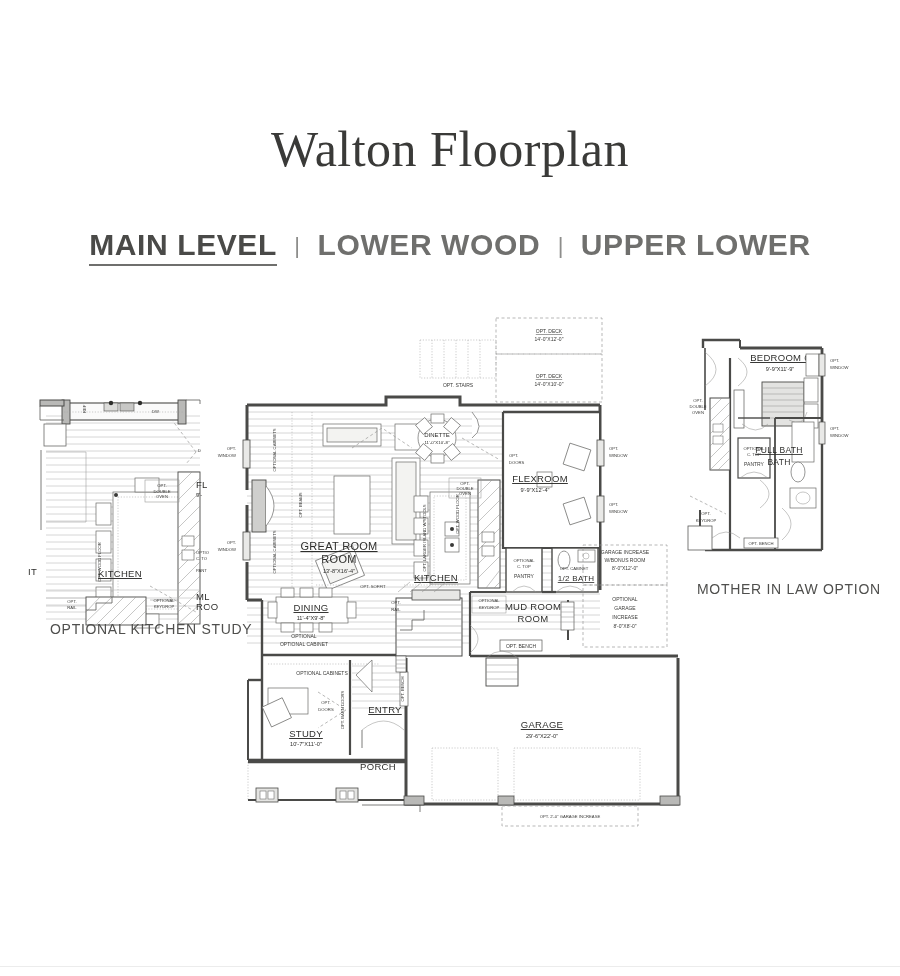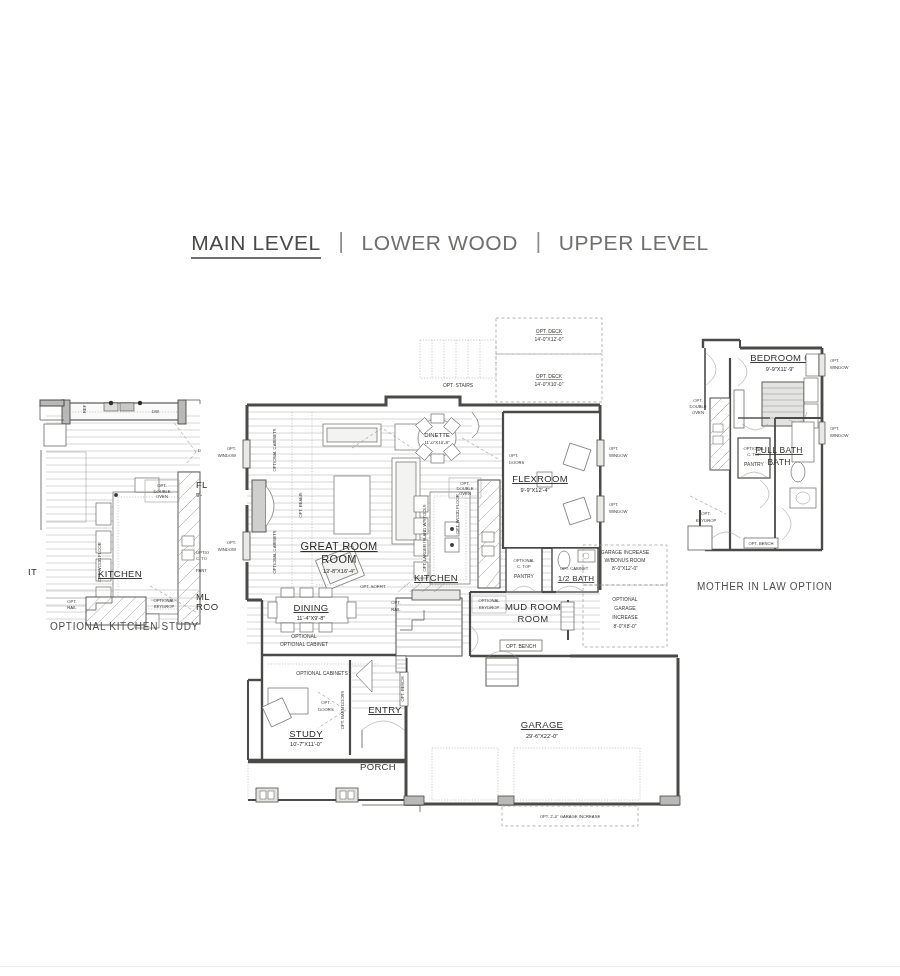--- a/index.html
+++ b/index.html
@@ -31,24 +31,24 @@
   }
   #levelnav {
     position: absolute;
     left: 0; top: 228px;
     width: 900px;
     text-align: center;
     white-space: nowrap;
   }
   .lvl {
     display: inline-block;
-    font-size: 21px;
+    font-size: 30px;
     color: #6f6f6d;
     letter-spacing: 0.6px;
-    font-weight: 400;
+    font-weight: 700;
     text-decoration: none;
     padding-bottom: 2px;
   }
   .lvl.active {
     color: #4a4a48;
     border-bottom: 2px solid #6f6f6d;
   }
   .lvlsep {
     display: inline-block;
     font-size: 22px;
@@ -61,21 +61,21 @@
   #plan {
     position: absolute;
     left: 0; top: 300px;
     width: 900px; height: 600px;
   }
   #plan svg { display:block; }
 
   
   .caption {
     position: absolute;
-    font-size: 10px;
+    font-size: 14px;
     color: #4f4f4d;
     letter-spacing: 0.7px;
     white-space: nowrap;
   }
   #cap-kitchen { left: 50px; top: 621px; }
   #cap-mil    { left: 697px; top: 581px; }
 
   
   #footrule {
     position: absolute;
@@ -99,27 +99,28 @@
   .thin    { stroke:#8f8f8d; stroke-width:.5; fill:none; }
   .floorln { stroke:#b5b5b3; stroke-width:.55; fill:none; }
   .furn    { stroke:#6a6a68; stroke-width:.7; fill:#ffffff; }
   .furnf   { stroke:#6a6a68; stroke-width:.7; fill:#f3f3f1; }
 </style>
 </head>
 <body>
 
 <div id="page">
 
+  <h1 id="title">Walton Floorplan</h1>
 
   <nav id="levelnav">
     <a class="lvl active" href="#">MAIN LEVEL</a>
     <span class="lvlsep">|</span>
     <a class="lvl" href="#">LOWER WOOD</a>
     <span class="lvlsep">|</span>
-    <a class="lvl" href="#">UPPER LEVEL</a>
+    <a class="lvl" href="#">UPPER LOWER</a>
   </nav>
 
   <div id="plan">
   <svg width="900" height="600" viewBox="0 0 900 600" xmlns="http://www.w3.org/2000/svg">
 
     <g>
 
       <g>
         <g class="floorln">
           <line x1="46" y1="116" x2="200" y2="116"></line>

